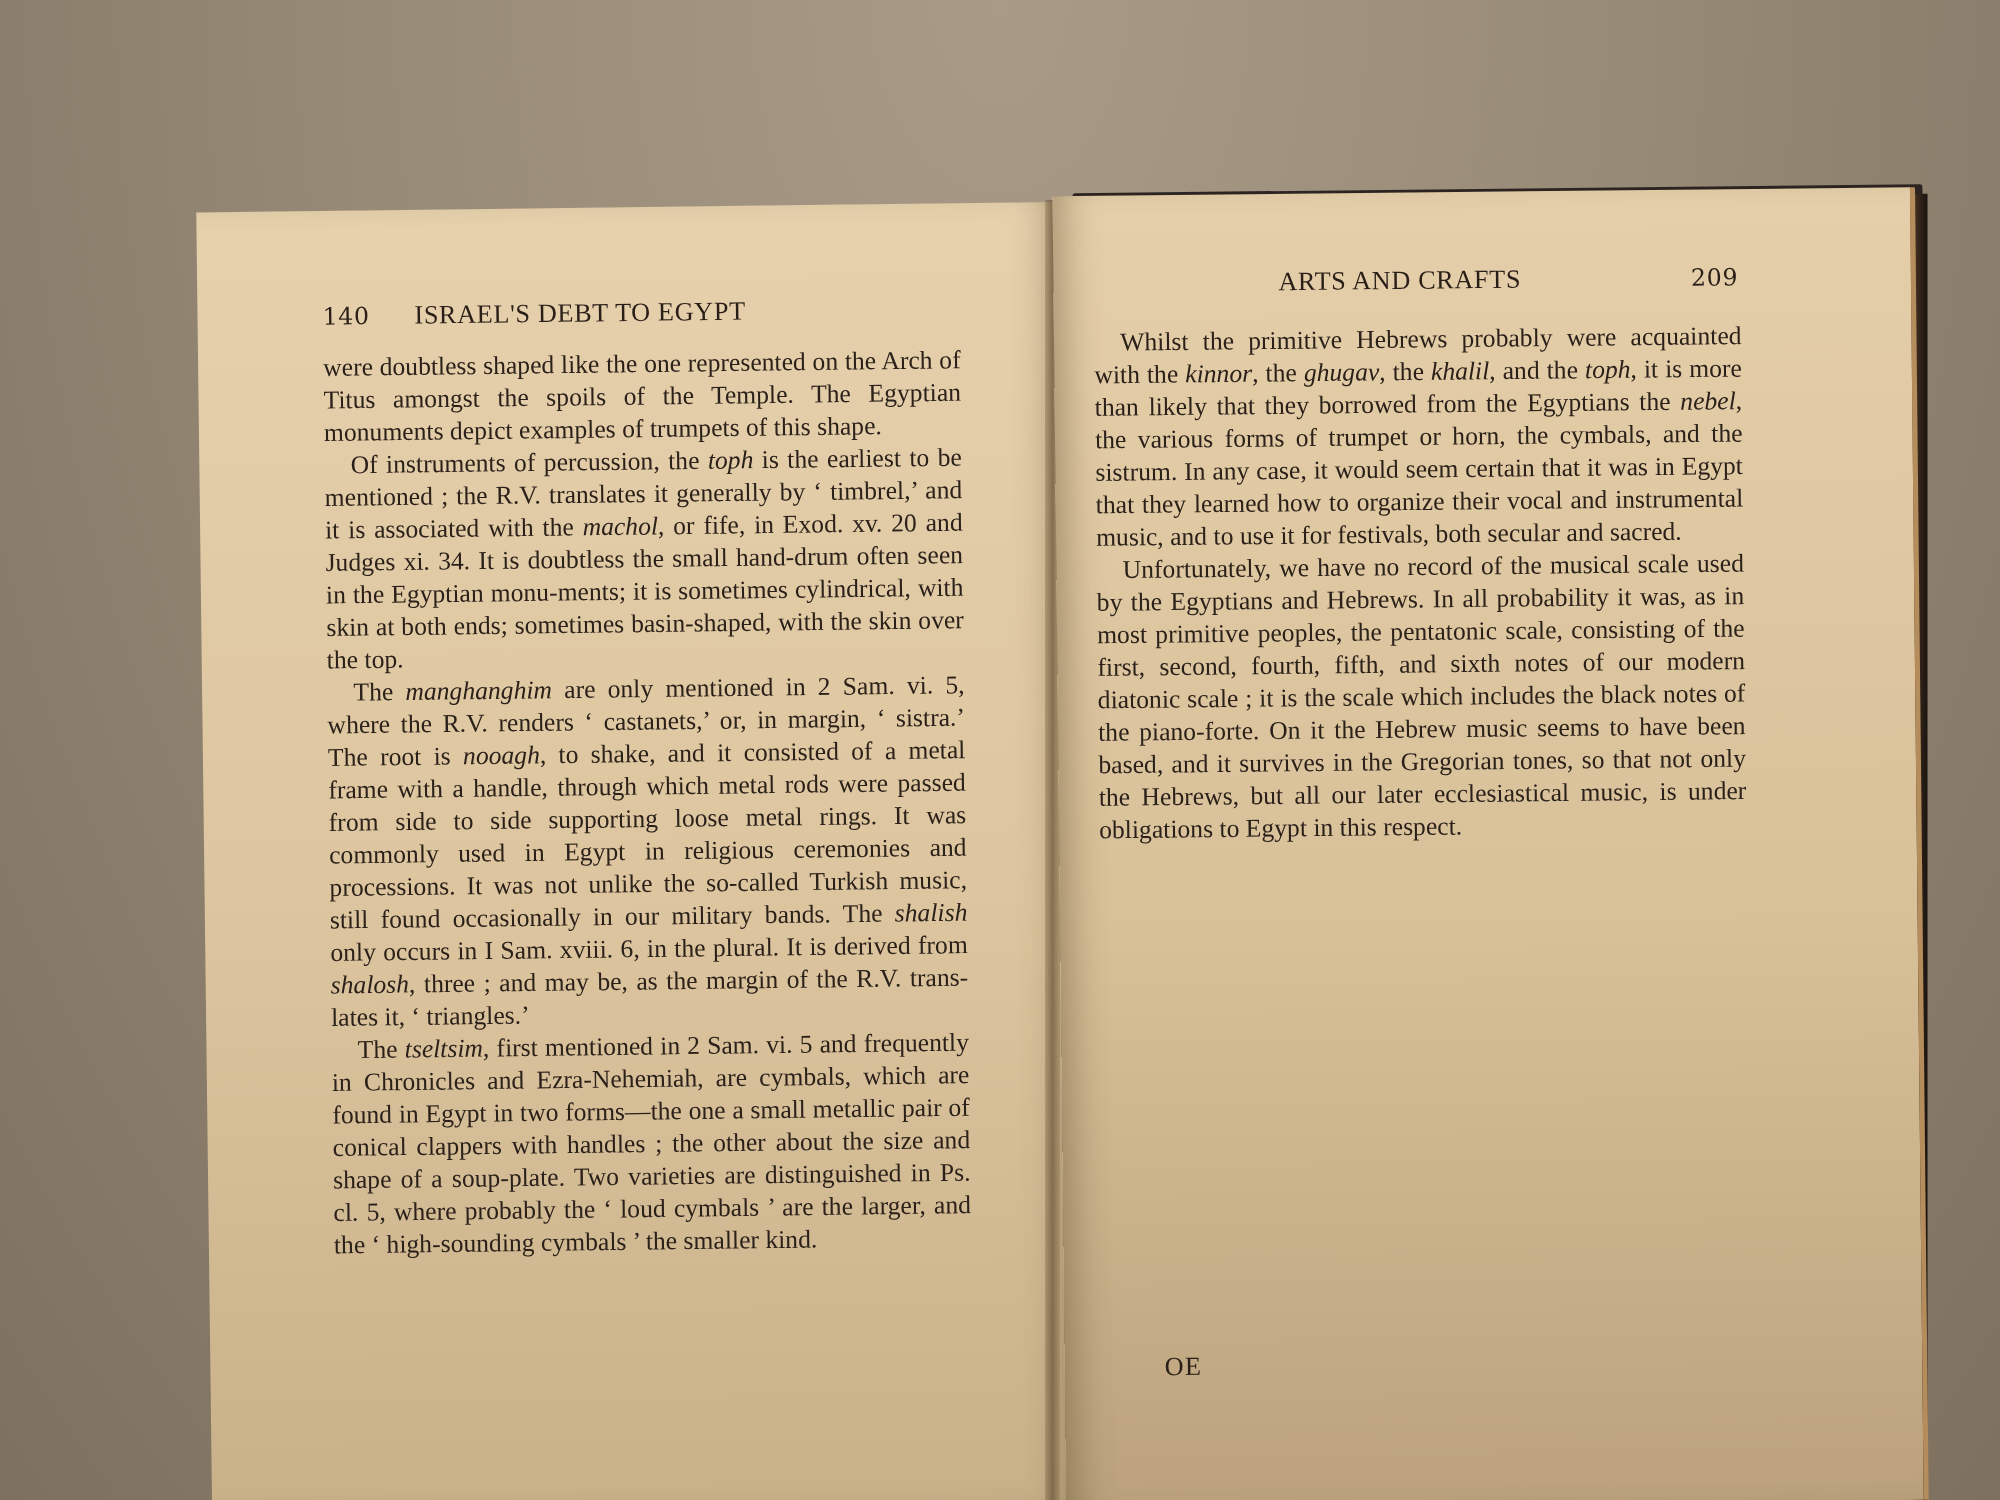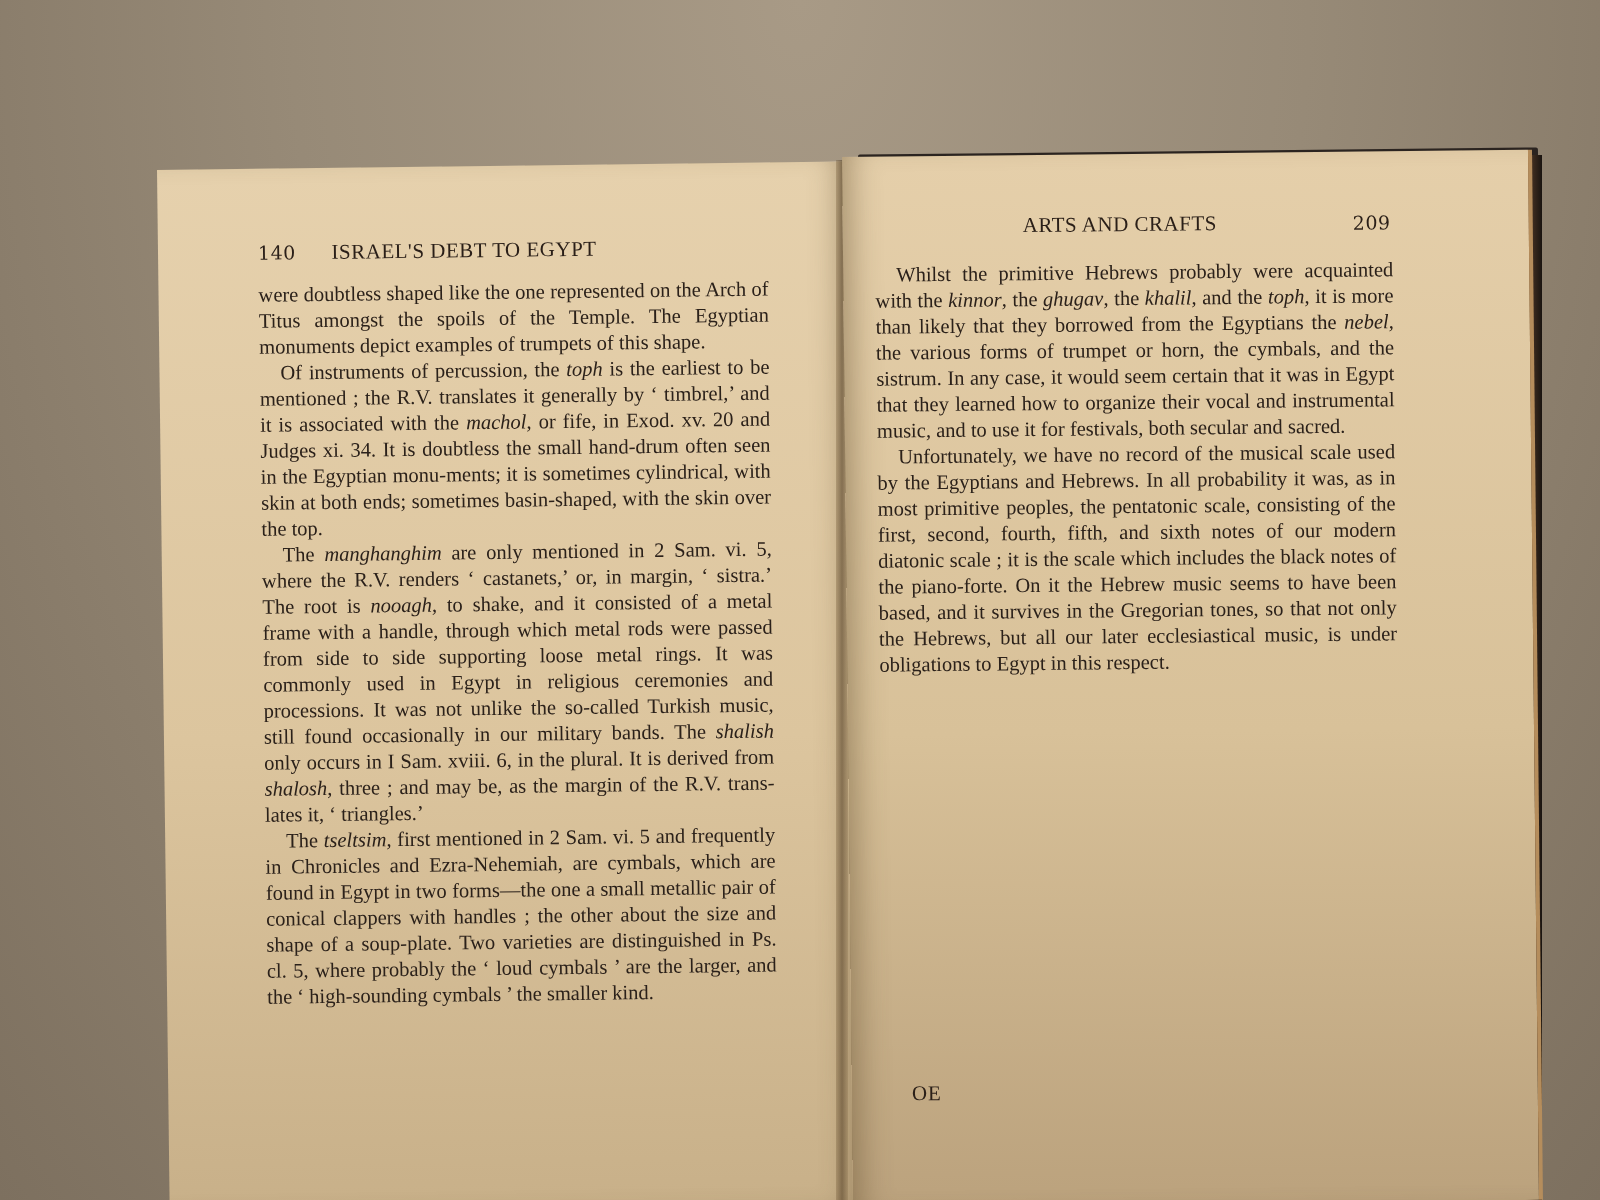--- a/index.html
+++ b/index.html
@@ -120,15 +120,15 @@
 
   <div class="page page-right">
     <div class="running-head" style="left:180px; top:58px; width:480px;">
       <span>ARTS AND CRAFTS</span>
       <span class="page-num" style="position:absolute; left:330px; top:2px;">209</span>
     </div>
     <div class="text-block" id="right-text" style="left:32px; top:105px; width:518px;">
         <p>Whilst the primitive Hebrews probably were acquainted with the <em>kinnor</em>, the <em>ghugav</em>, the <em>khalil</em>, and the <em>toph</em>, it is more than likely that they borrowed from the Egyptians the <em>nebel</em>, the various forms of trumpet or horn, the cymbals, and the sistrum. In any case, it would seem certain that it was in Egypt that they learned how to organize their vocal and instrumental music, and to use it for festivals, both secular and sacred.</p>
         <p>Unfortunately, we have no record of the musical scale used by the Egyptians and Hebrews. In all probability it was, as in most primitive peoples, the pentatonic scale, consisting of the first, second, fourth, fifth, and sixth notes of our modern diatonic scale ; it is the scale which includes the black notes of the piano-forte. On it the Hebrew music seems to have been based, and it survives in the Gregorian tones, so that not only the Hebrews, but all our later ecclesiastical music, is under obligations to Egypt in this respect.</p>
       </div>
-    <div class="signature" style="left:60px; top:925px;text-align:center;">OE</div>
+    <div class="signature" style="left:80px; top:925px;text-align:center;">OE</div>
   </div>
 </div>
 
 </body></html>

